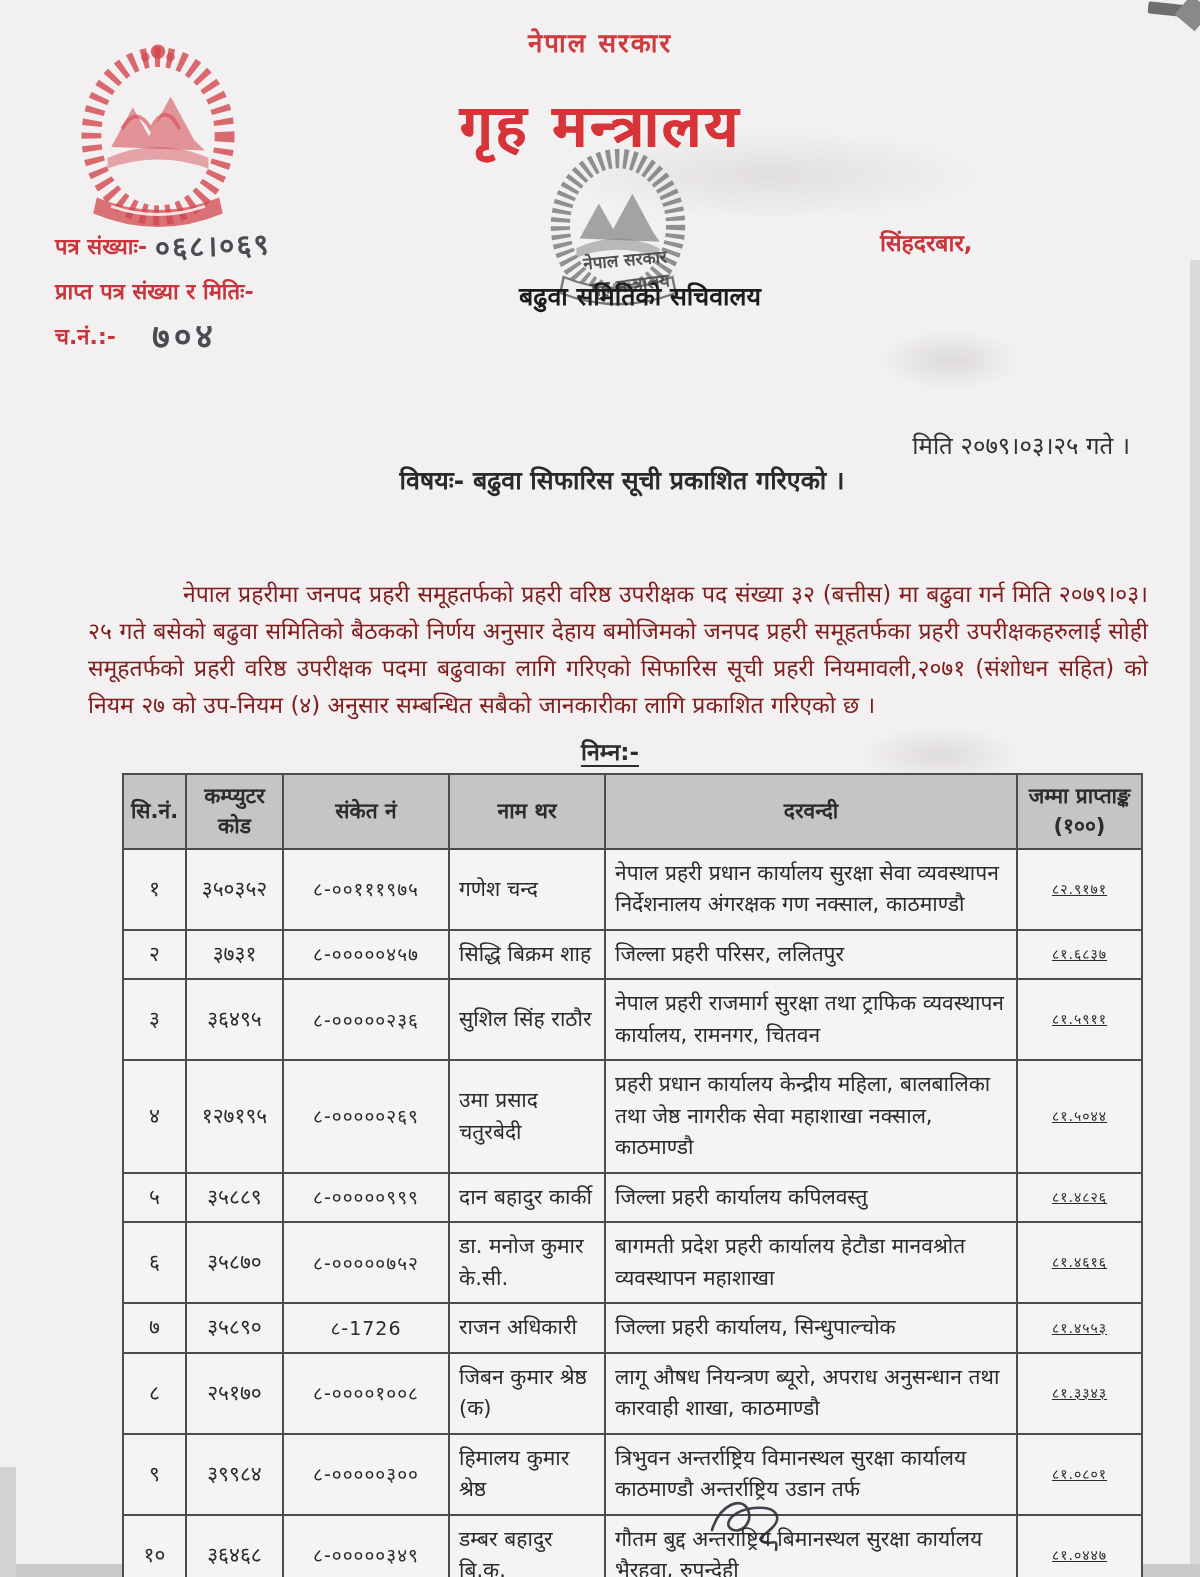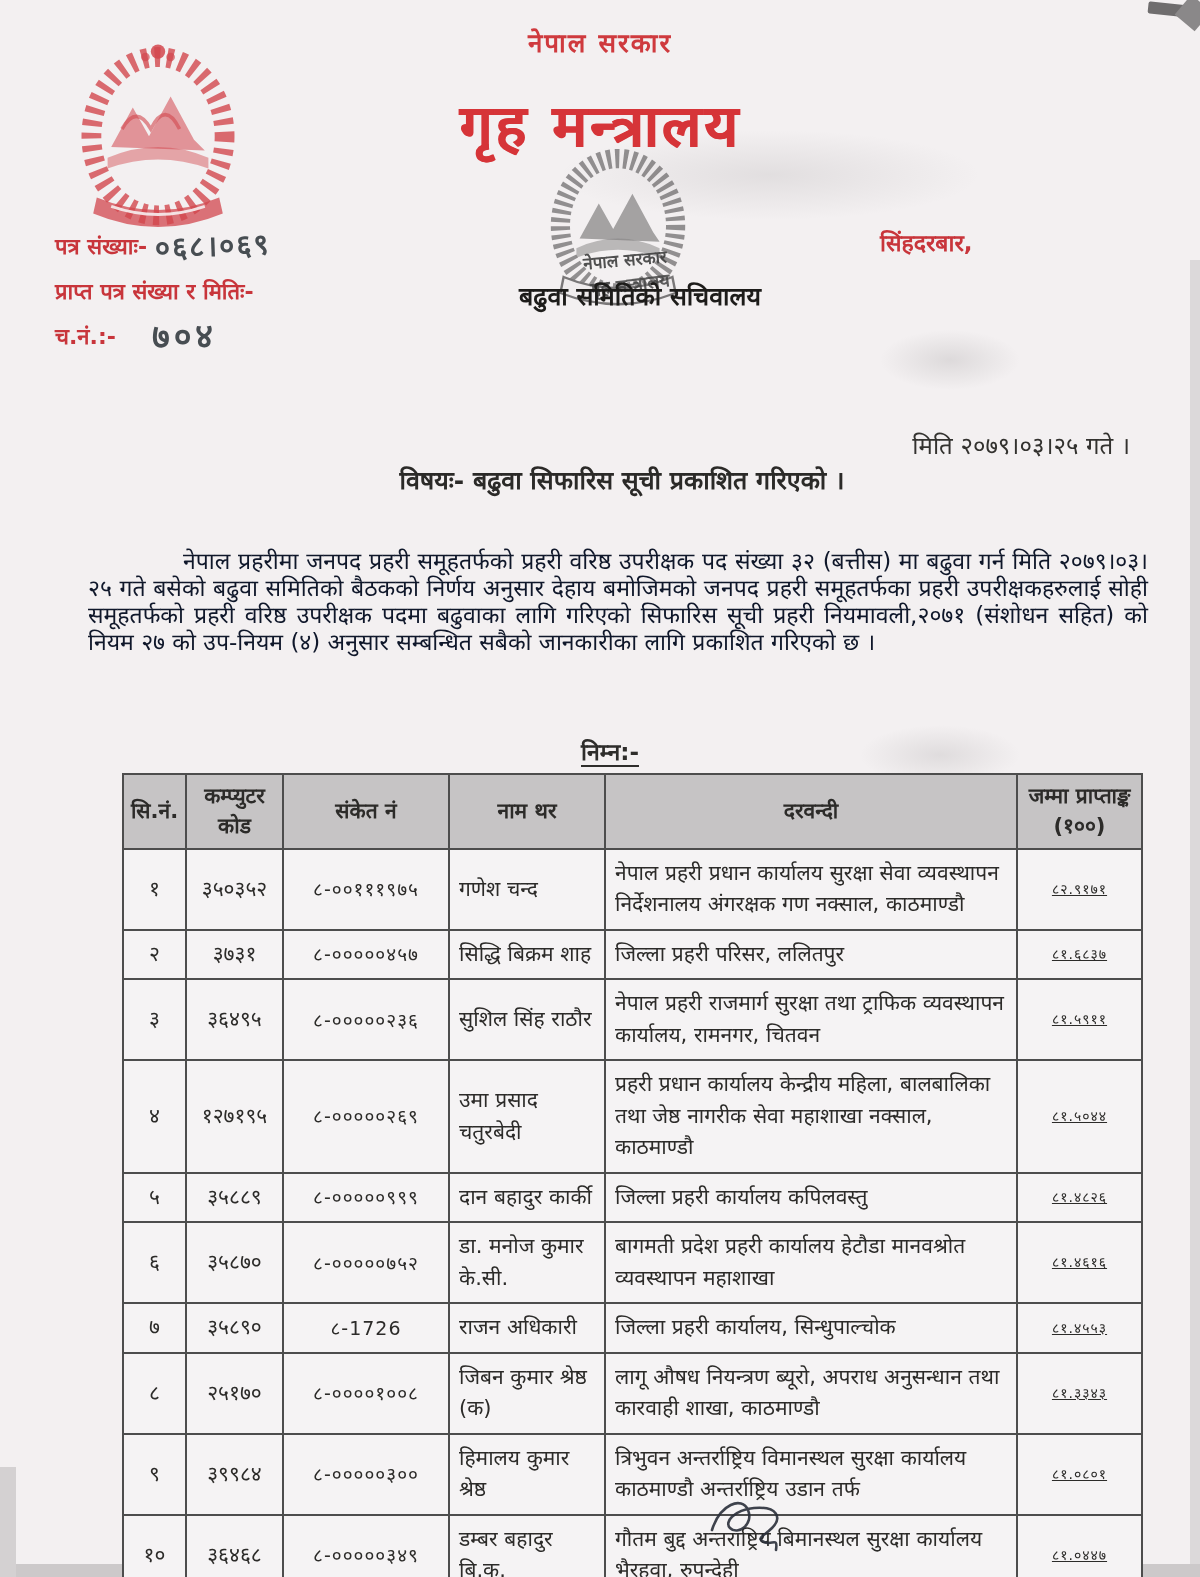--- a/index.html
+++ b/index.html
@@ -19,21 +19,21 @@
   .stamp-line2{top:272px;left:540px;width:180px;text-align:center;font-size:18px;font-weight:bold;color:#444;transform:rotate(-7deg);opacity:.85;}
   .secretariat{top:278px;left:420px;width:440px;text-align:center;font-size:25px;font-weight:bold;color:#1d1c1a;}
   .meta-left{top:224px;left:55px;font-size:22px;font-weight:bold;color:#c8353b;line-height:45px;}
   .hand{font-weight:bold;color:#474d52;}
   .hand-letter{display:inline-block;font-size:29px;letter-spacing:2px;transform:rotate(-2deg);vertical-align:-2px;}
   .hand-ch{display:inline-block;font-size:34px;letter-spacing:4px;transform:rotate(-1deg);margin-left:28px;vertical-align:-4px;}
   .addr{top:222px;left:880px;width:260px;text-align:left;font-size:23px;font-weight:bold;color:#c8353b;line-height:42px;}
   .date-line{top:410px;left:0;width:1130px;text-align:right;font-size:24px;color:#33322f;margin-top:18px;}
   .subject{top:462px;left:0;width:1220px;text-align:center;font-size:25px;font-weight:bold;color:#2b2a28;}
   .subject span{text-underline-offset:7px;margin-left:24px;}
-  .body-par{top:548px;left:88px;width:1060px;font-size:23px;line-height:27px;text-align:justify;text-indent:95px;color:#0f172a;}
+  .body-par{top:576px;left:88px;width:1060px;font-size:23px;line-height:37px;text-align:justify;text-indent:95px;color:#7f1d1d;}
   .list-label{top:735px;left:0;width:1220px;text-align:center;font-size:23px;font-weight:bold;}
   .list-label span{text-decoration:underline;text-underline-offset:5px;}
   
   .tbl-wrap{top:773px;left:122px;width:1019px;}
   table{border-collapse:collapse;width:1019px;table-layout:fixed;background:#f5f3f4;}
   th,td{border:2px solid #4d4d4d;font-size:21px;color:#2c2b29;vertical-align:middle;}
   th{background:#c6c4c5;font-weight:bold;padding:6px 4px;line-height:1.45;}
   td{padding:8px 6px;line-height:1.5;}
   td.c-center{text-align:center;}
   td.c-left{text-align:left;padding-left:9px;padding-right:9px;}

